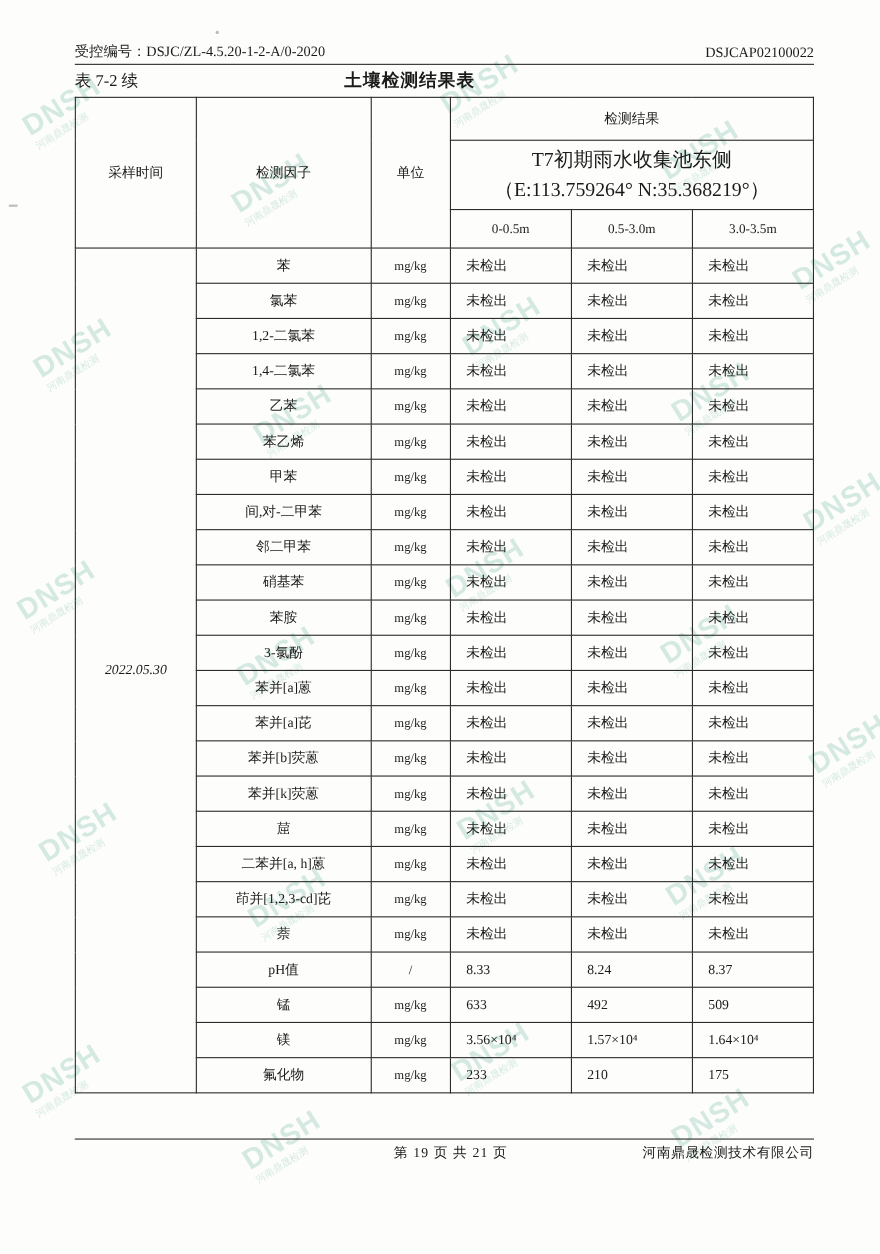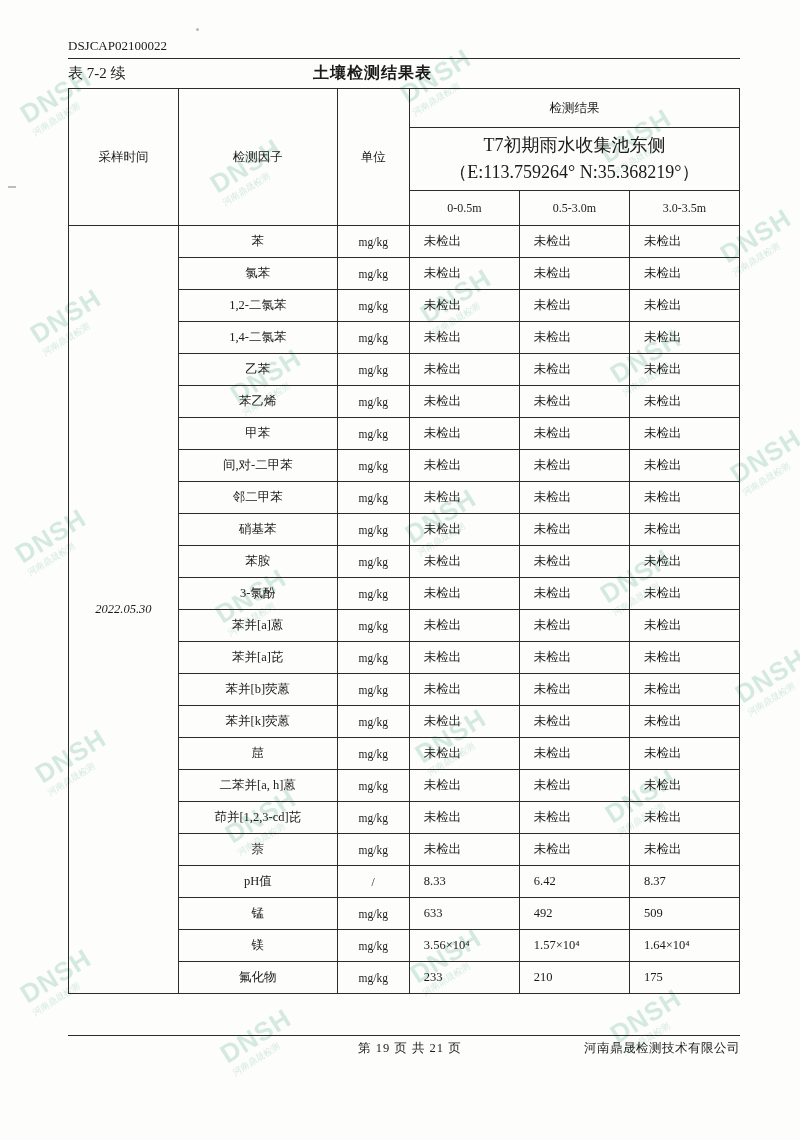--- a/index.html
+++ b/index.html
@@ -208,20 +208,21 @@
       <div class="wm" style="left: 220px; top: 1020px;"><span>DNSH</span><small>河南鼎晟检测</small></div>
       <div class="wm" style="left: 410px; top: 940px;"><span>DNSH</span><small>河南鼎晟检测</small></div>
       <div class="wm" style="left: 610px; top: 1000px;"><span>DNSH</span><small>河南鼎晟检测</small></div>
       <div class="wm" style="left: 735px; top: 660px;"><span>DNSH</span><small>河南鼎晟检测</small></div>
     </div>
 
   <div class="side-mark"></div>
   <div class="top-dot"></div>
 
   <div class="doc-header">
+    <div class="left">受控编号：DSJC/ZL-4.5.20-1-2-A/0-2020</div>
     <div class="right">DSJCAP02100022</div>
   </div>
   <div class="header-rule"></div>
 
   <div class="title-row">
     <div class="tbl-no">表 7-2 续</div>
     <div class="tbl-title">土壤检测结果表</div>
   </div>
 
   <table class="main">
@@ -383,21 +384,21 @@
           <td class="factor">萘</td>
           <td class="unit">mg/kg</td>
           <td class="val left-pad">未检出</td>
           <td class="val left-pad">未检出</td>
           <td class="val left-pad">未检出</td>
         </tr>
         <tr>
           <td class="factor">pH值</td>
           <td class="unit">/</td>
           <td class="val left-pad">8.33</td>
-          <td class="val left-pad">6.42</td>
+          <td class="val left-pad">8.24</td>
           <td class="val left-pad">8.37</td>
         </tr>
         <tr>
           <td class="factor">锰</td>
           <td class="unit">mg/kg</td>
           <td class="val left-pad">633</td>
           <td class="val left-pad">492</td>
           <td class="val left-pad">509</td>
         </tr>
         <tr>

